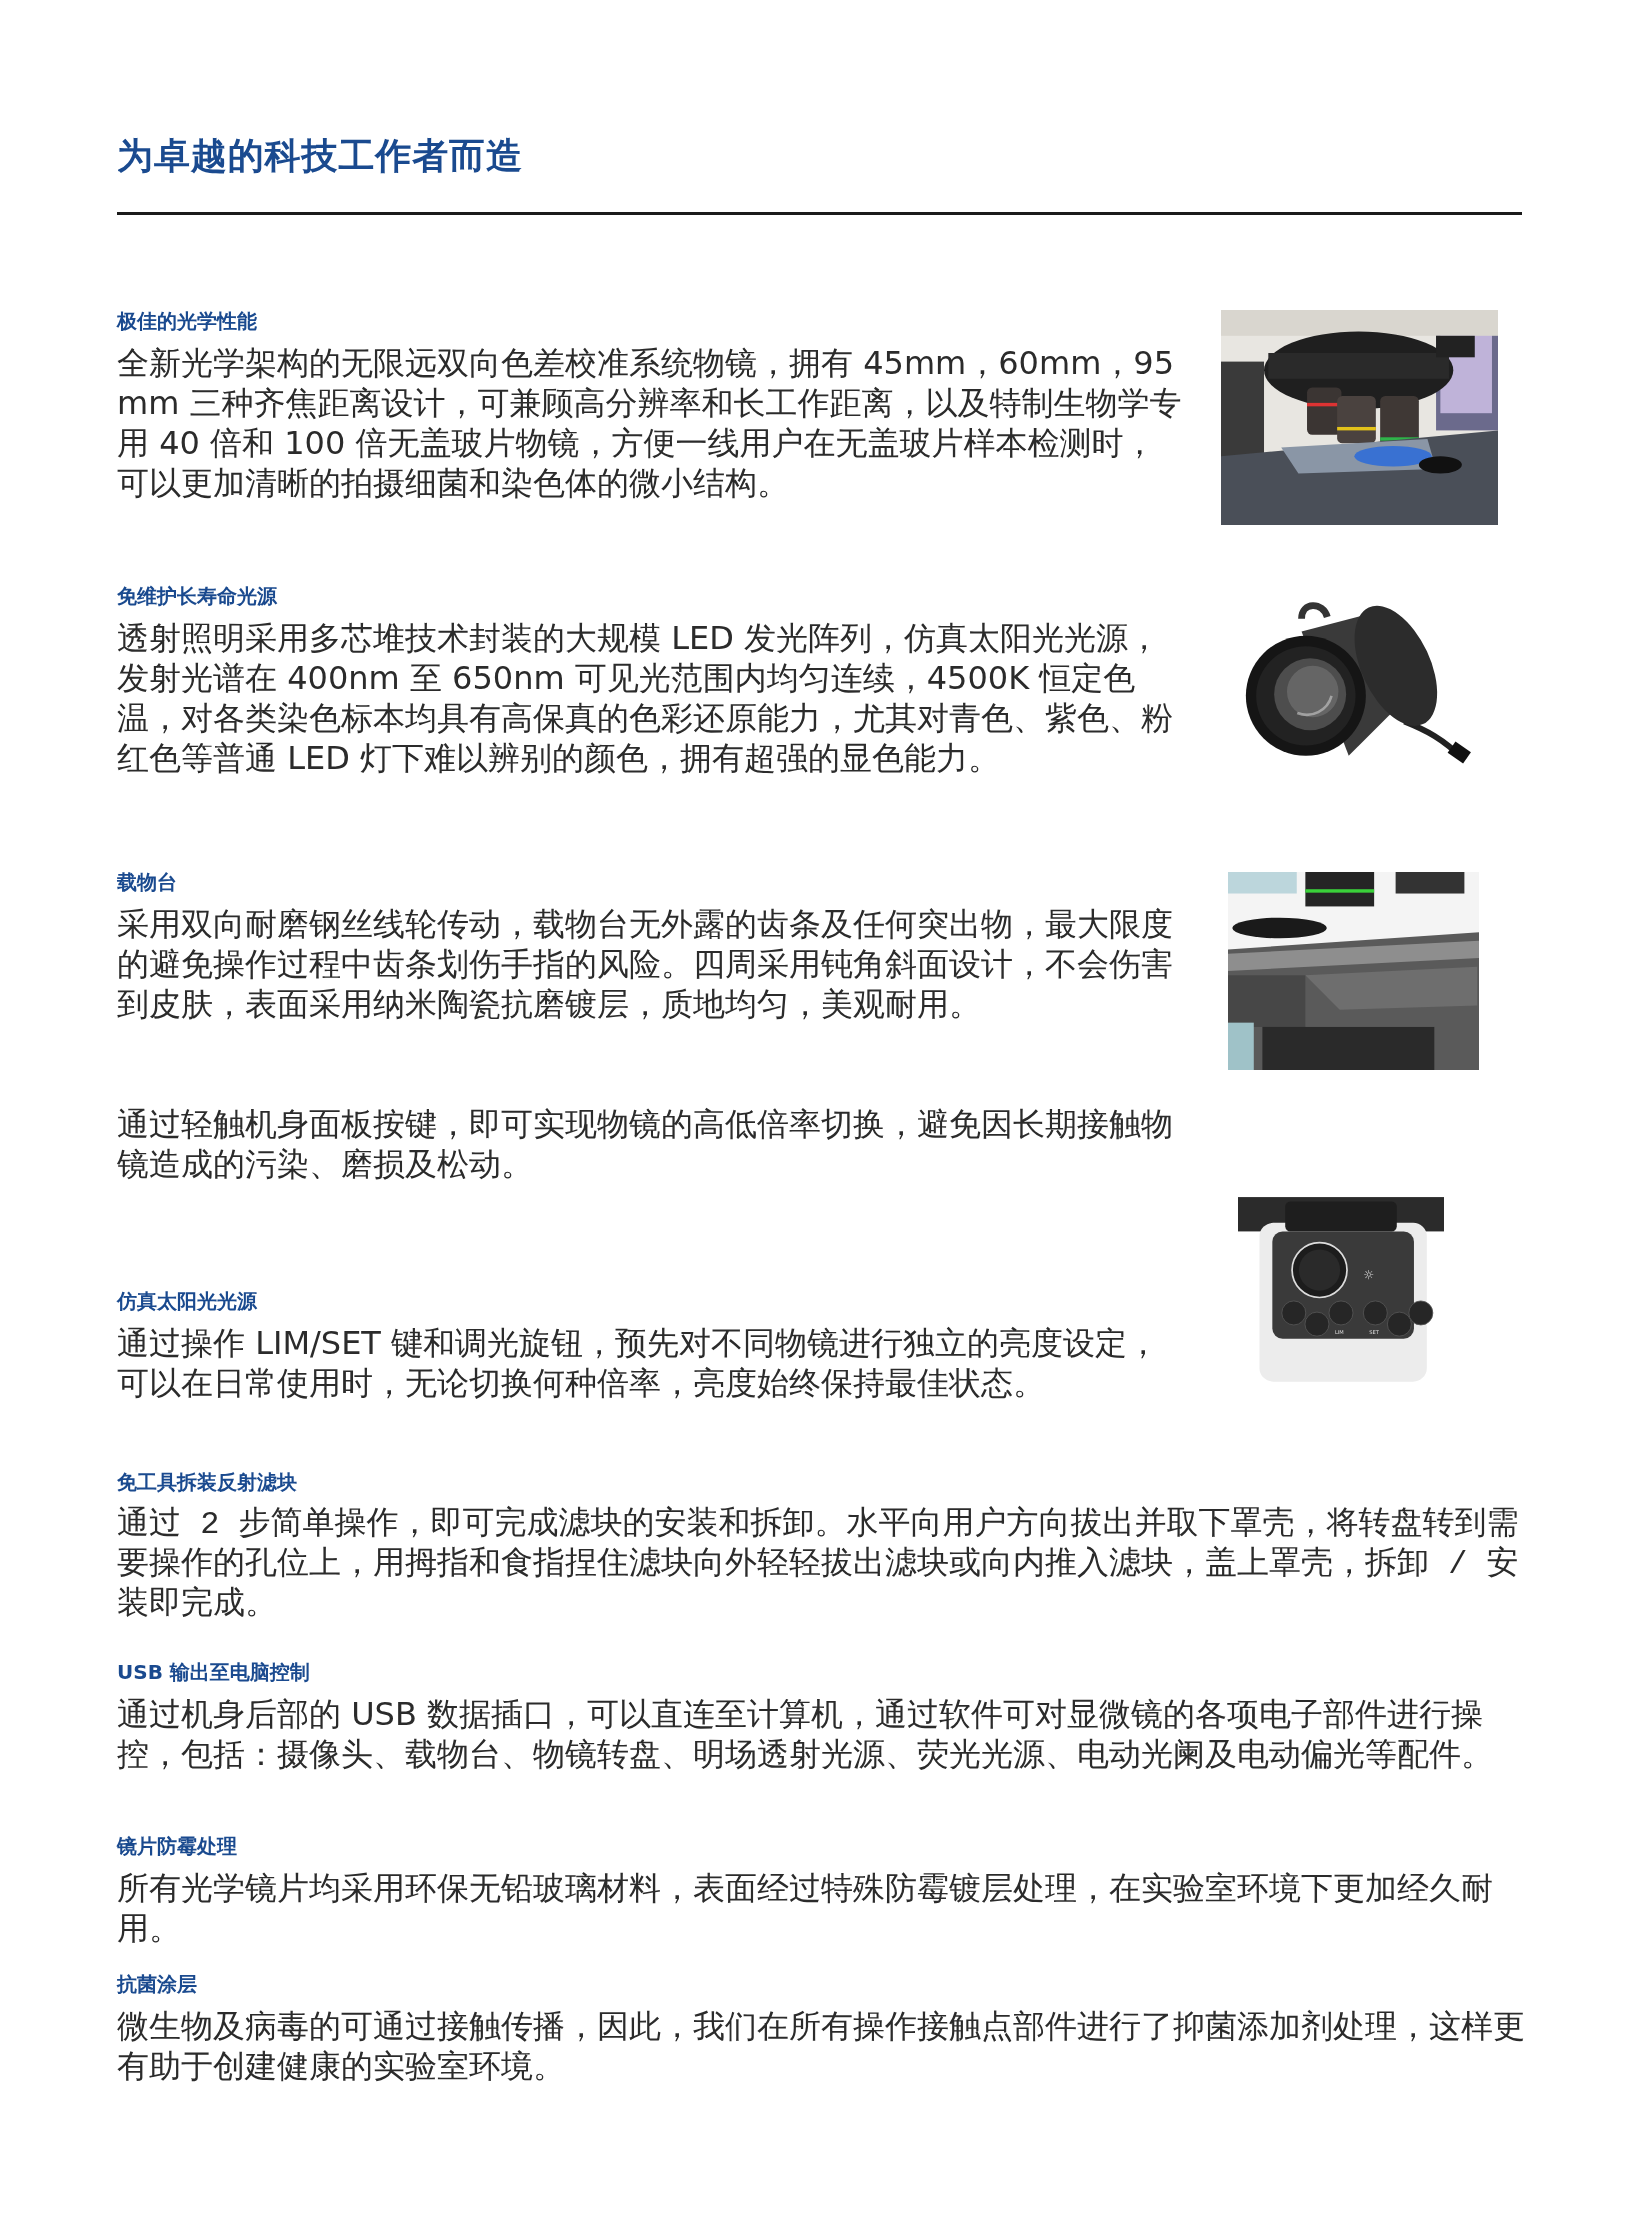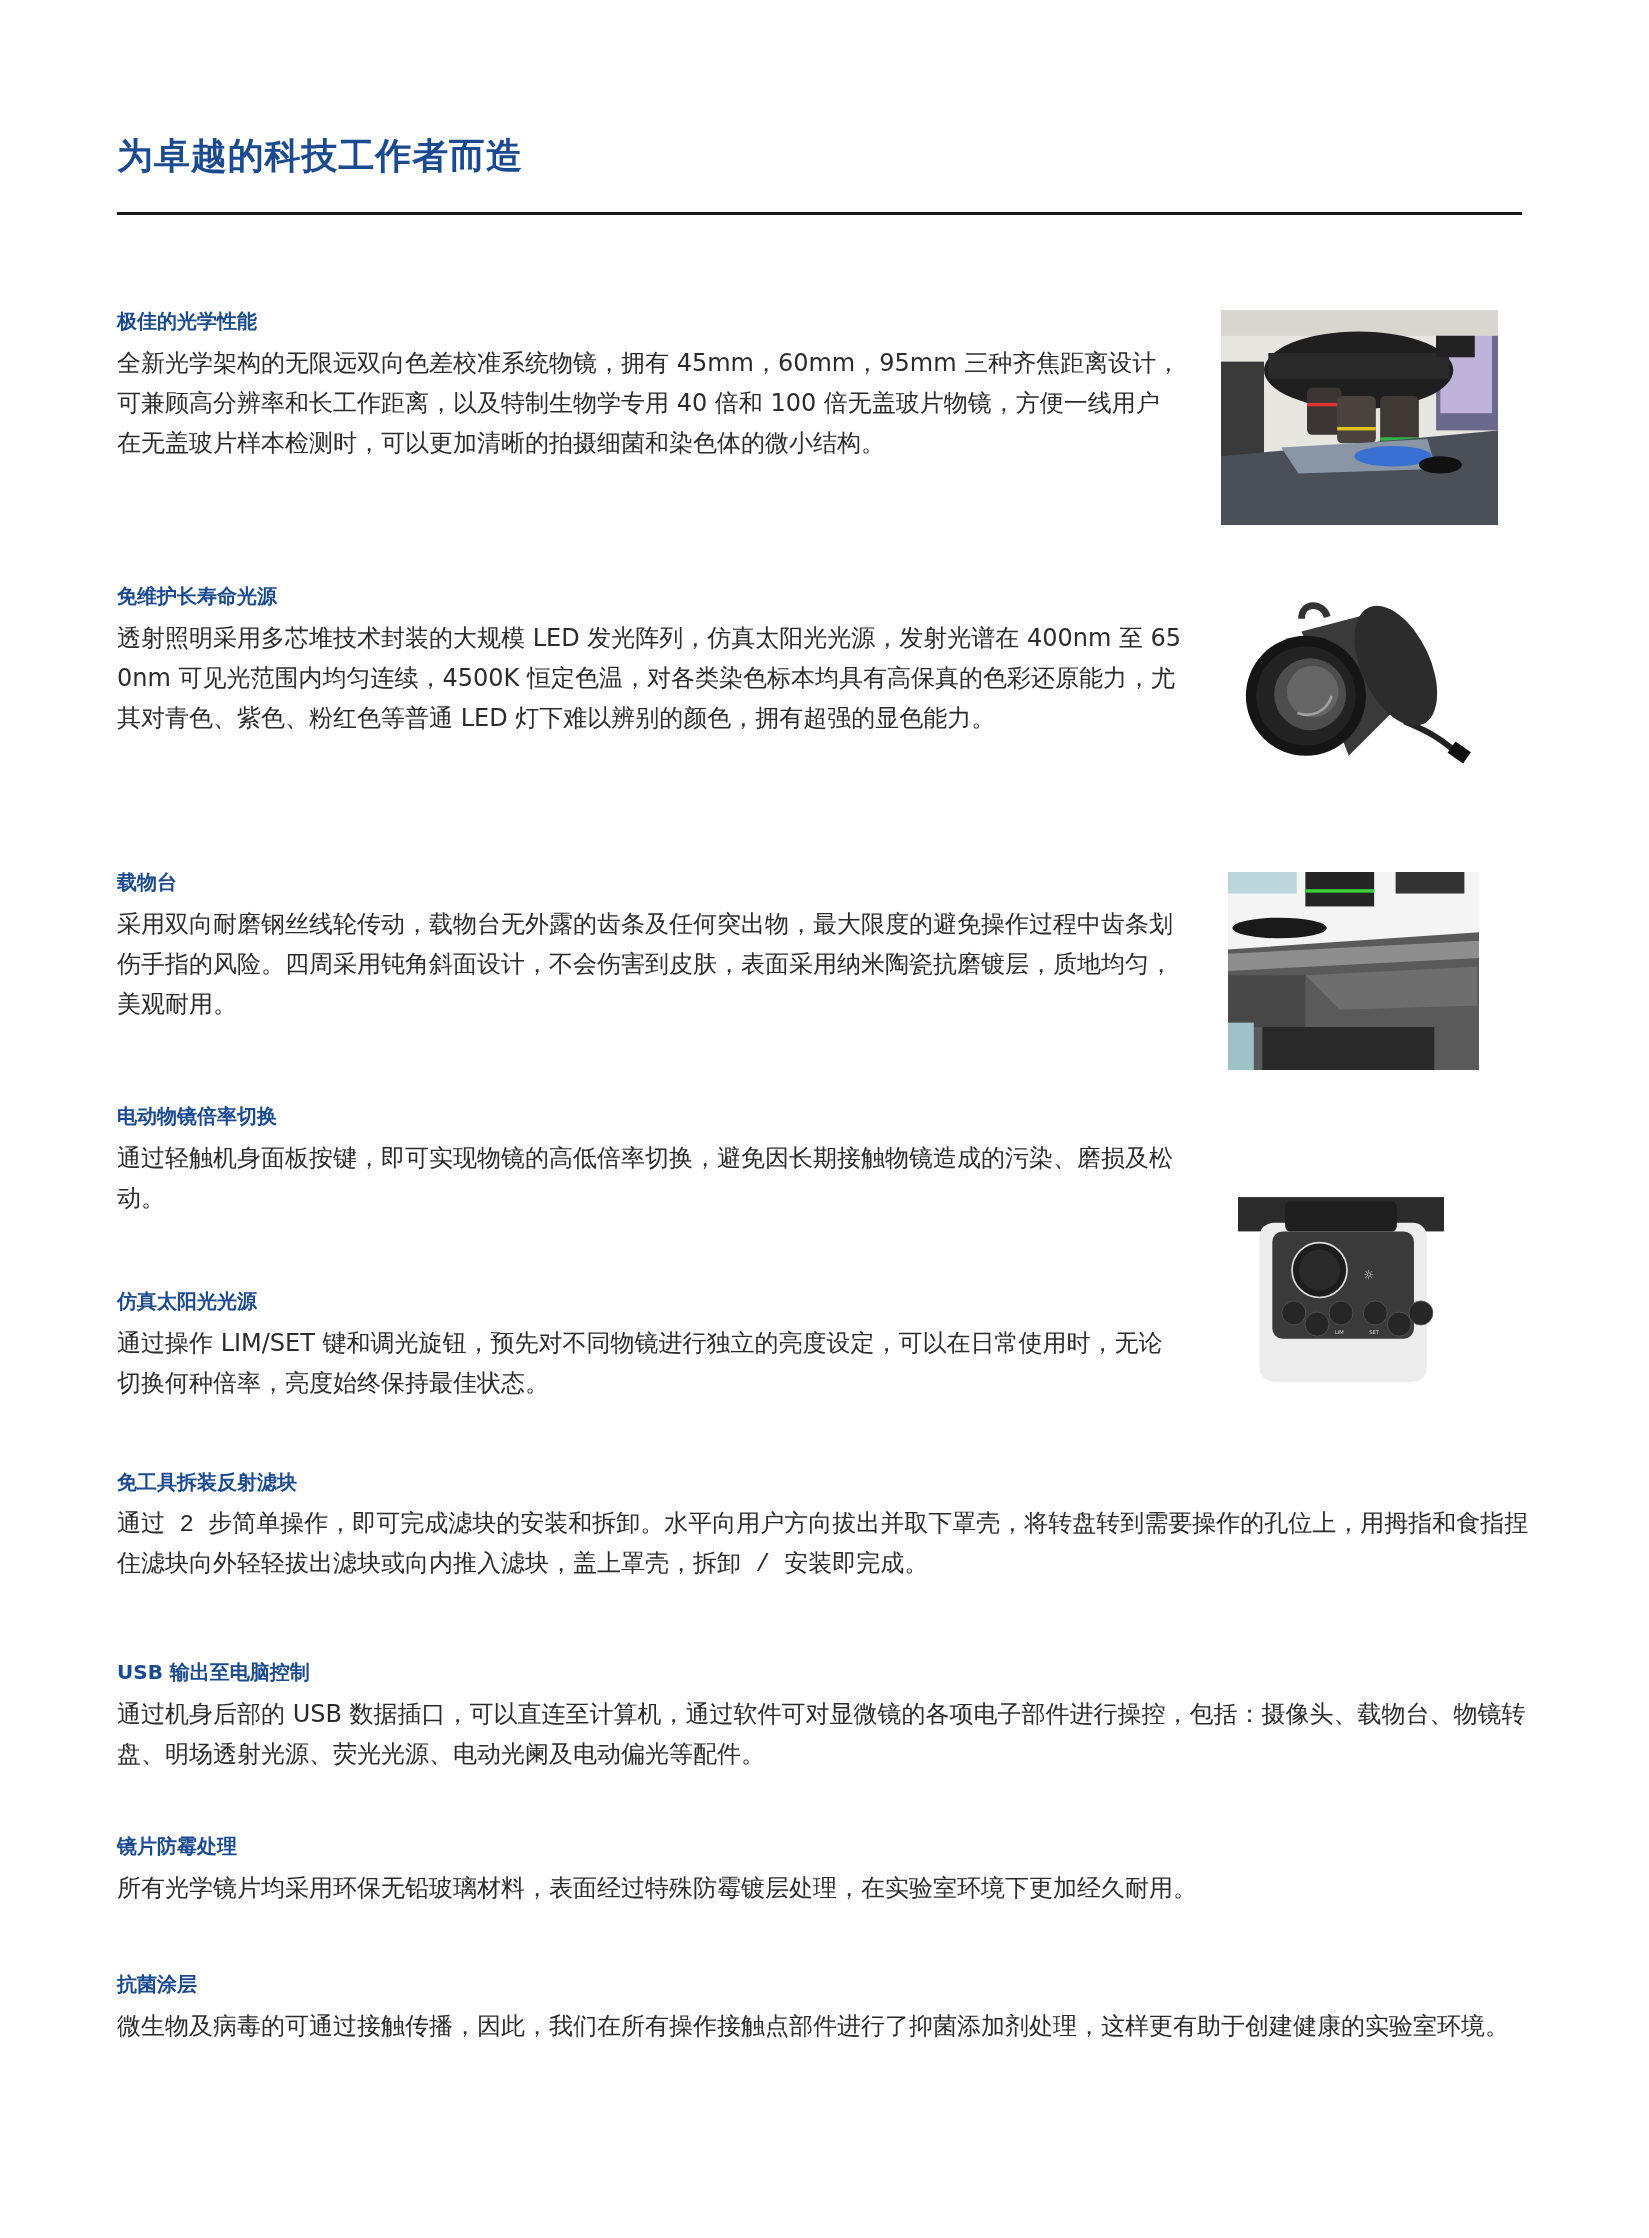--- a/index.html
+++ b/index.html
@@ -3,21 +3,21 @@
 <meta charset="utf-8">
 <style>
   html, body { margin: 0; padding: 0; background: #ffffff; }
   body { width: 1649px; height: 2239px; position: relative; overflow: hidden;
          font-family: "DejaVu Sans", "Liberation Sans", sans-serif; color: #231f20; }
   .page-title { position: absolute; left: 117px; top: 136px; font-size: 36px; font-weight: bold;
                 color: #1a4a8f; letter-spacing: 0.9px; margin: 0; line-height: 1.1; }
   .title-rule { position: absolute; left: 117px; top: 212px; width: 1405px; height: 2.6px; background: #1b1b1b; }
   .section { position: absolute; left: 117px; }
   .sec-head { font-size: 20px; font-weight: bold; color: #1a4a8f; margin: 0 0 8.6px 0; line-height: 1.25; }
-  .sec-body { font-size: 24px; line-height: 40px; color: #2b2b2b; margin: 0; word-break: break-all; }
+  .sec-body { font-size: 32px; line-height: 40px; color: #2b2b2b; margin: 0; word-break: break-all; }
   .narrow { width: 1065px; }
   .wide { width: 1417px; }
   .photo { position: absolute; overflow: hidden; }
   .photo svg { display: block; width: 100%; height: 100%; }
 </style>
 </head>
 <body>
 
 <h1 class="page-title">为卓越的科技工作者而造</h1>
 <div class="title-rule"></div>
@@ -84,21 +84,20 @@
     <polygon points="0,90 292,70 292,230 0,230" fill="#5a5a5a"></polygon>
     <polygon points="0,95 292,80 292,100 0,115" fill="#8e8e8e"></polygon>
     <polygon points="90,120 290,110 290,155 130,160" fill="#6e6e6e"></polygon>
     <rect x="0" y="120" width="90" height="60" fill="#474747"></rect>
     <rect x="40" y="180" width="200" height="50" fill="#2a2a2a"></rect>
     <rect x="0" y="175" width="30" height="55" fill="#9fc2c8"></rect>
   </svg>
 </div>
 
 <div class="section narrow" style="top:1104px;">
-  <h2 class="sec-head">电动物镜倍率切换</h2>
   <p class="sec-body">通过轻触机身面板按键，即可实现物镜的高低倍率切换，避免因长期接触物镜造成的污染、磨损及松动。</p>
 </div>
 
 <div class="section narrow" style="top:1289px;">
   <h2 class="sec-head">仿真太阳光光源</h2>
   <p class="sec-body">通过操作 LIM/SET 键和调光旋钮，预先对不同物镜进行独立的亮度设定，可以在日常使用时，无论切换何种倍率，亮度始终保持最佳状态。</p>
 </div>
 <div class="photo" style="left:1238px; top:1197px; width:206px; height:189px;">
   <svg viewBox="0 0 240 220">
     <rect width="240" height="220" fill="#ffffff"></rect>

